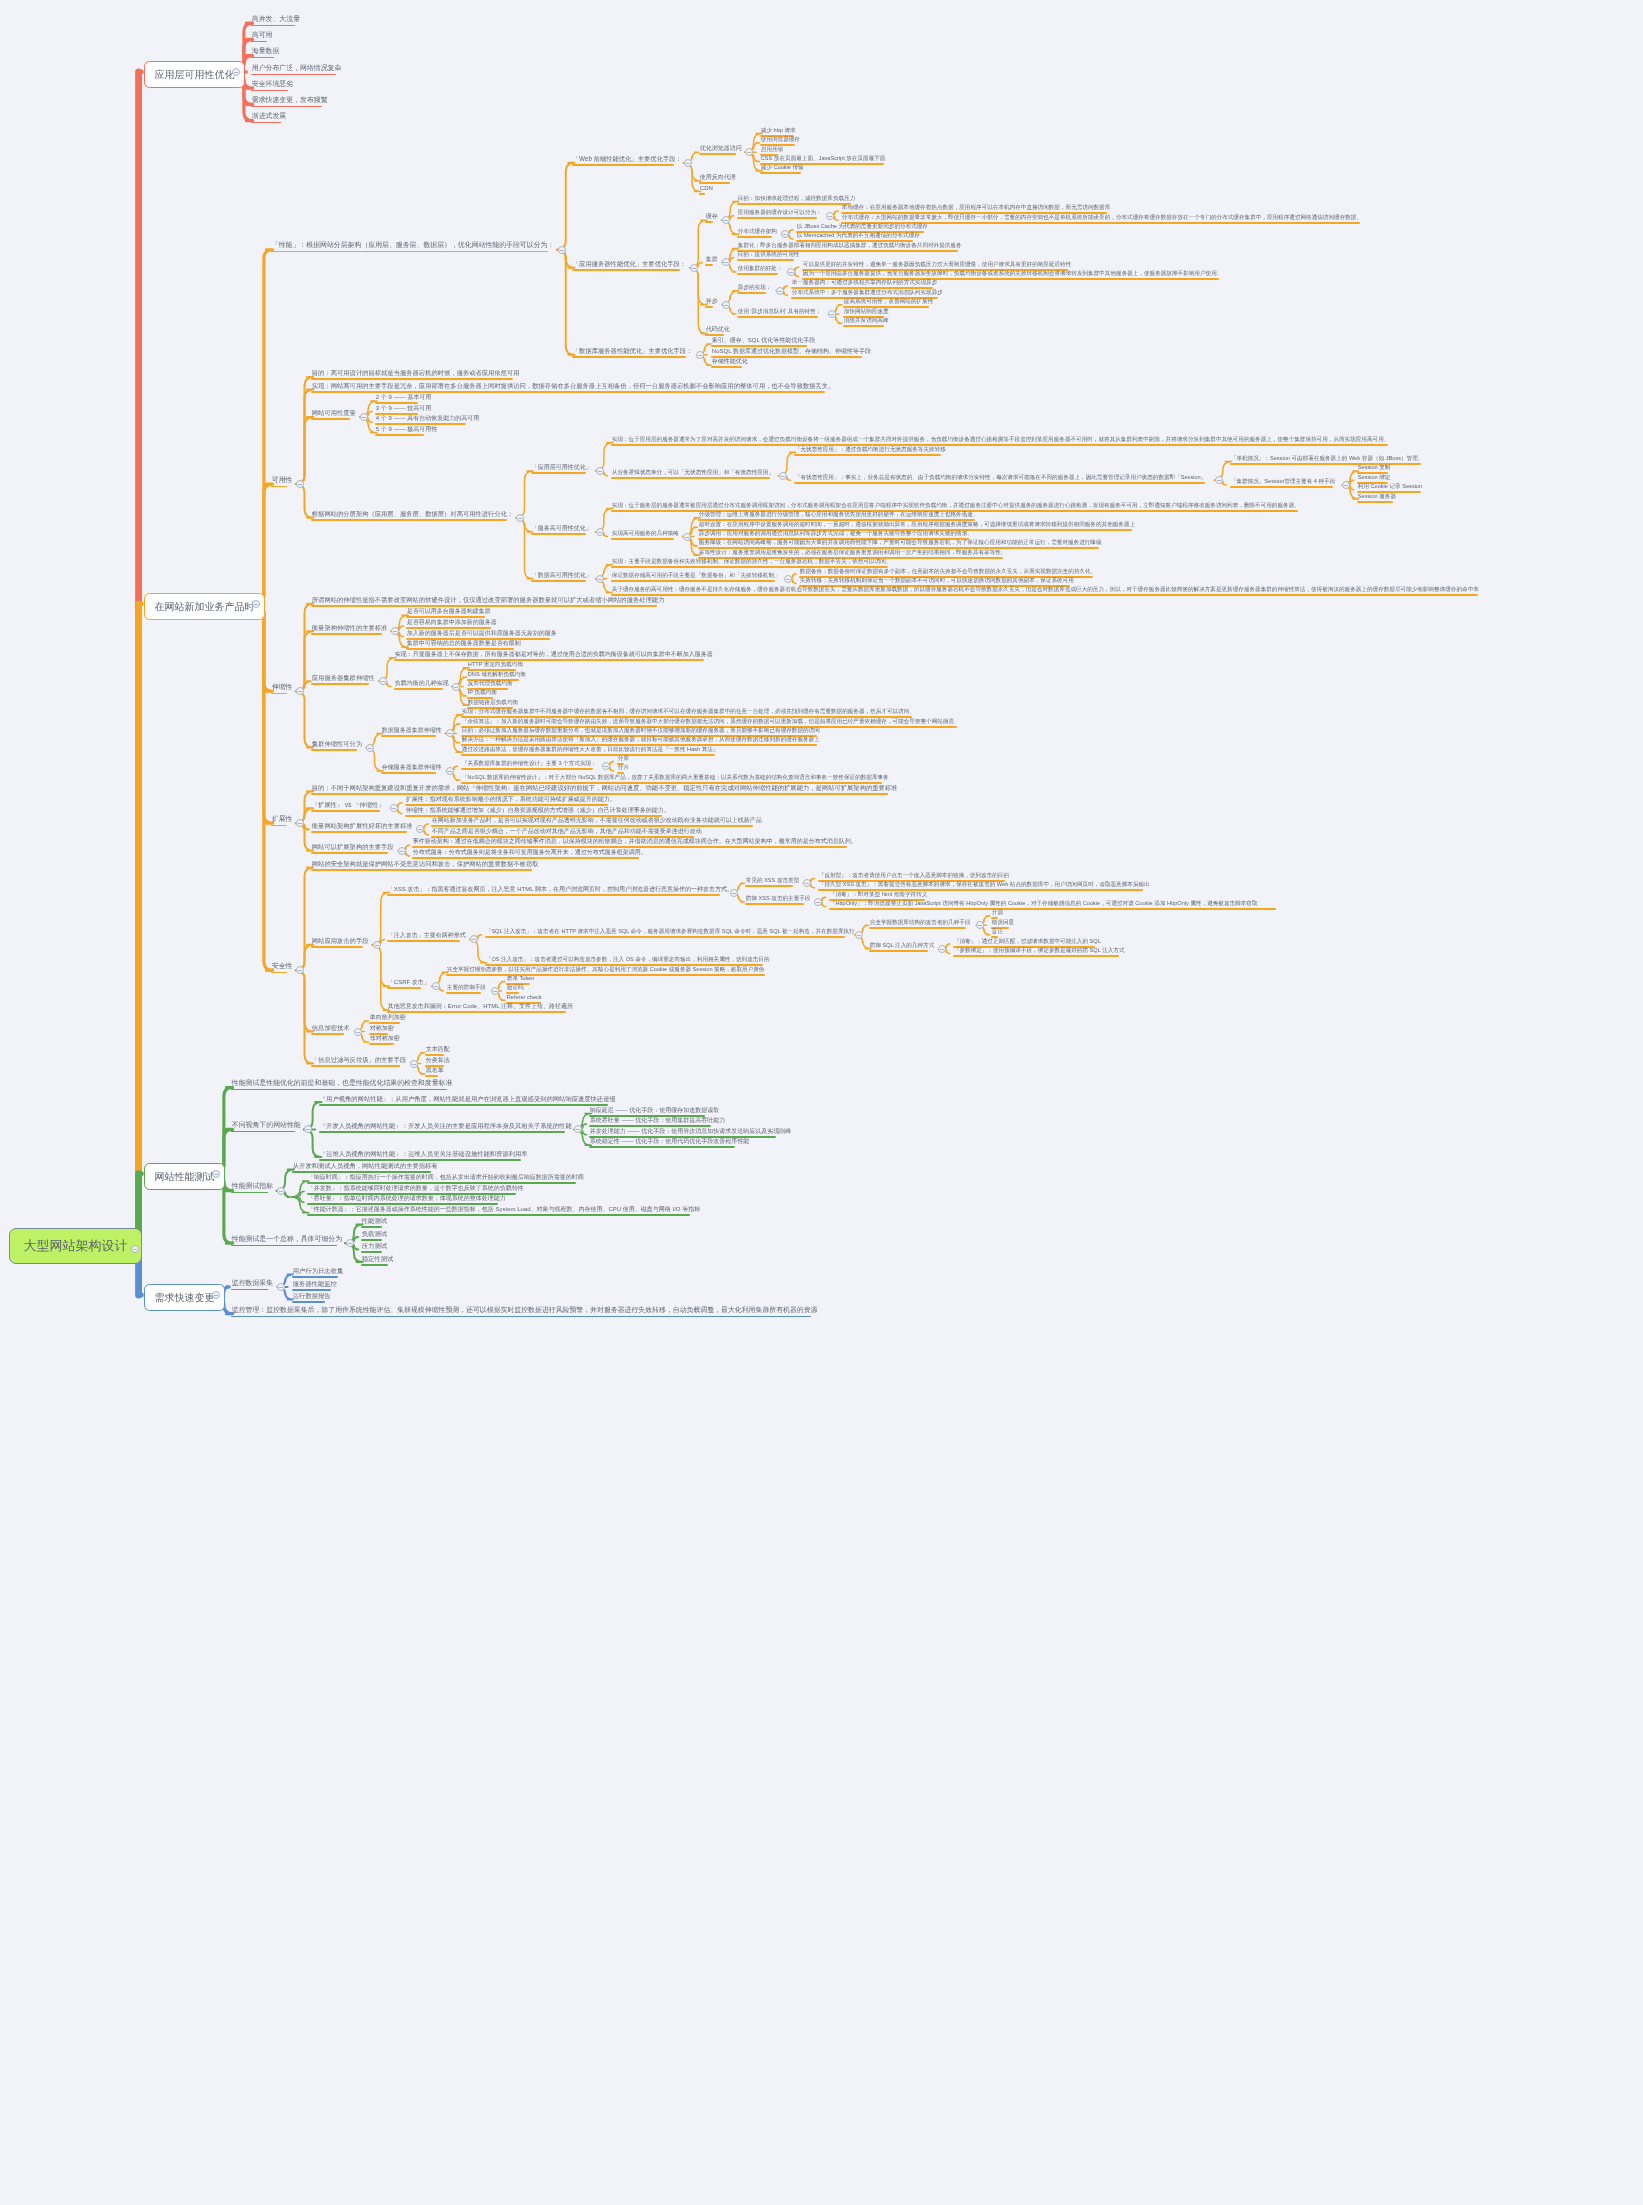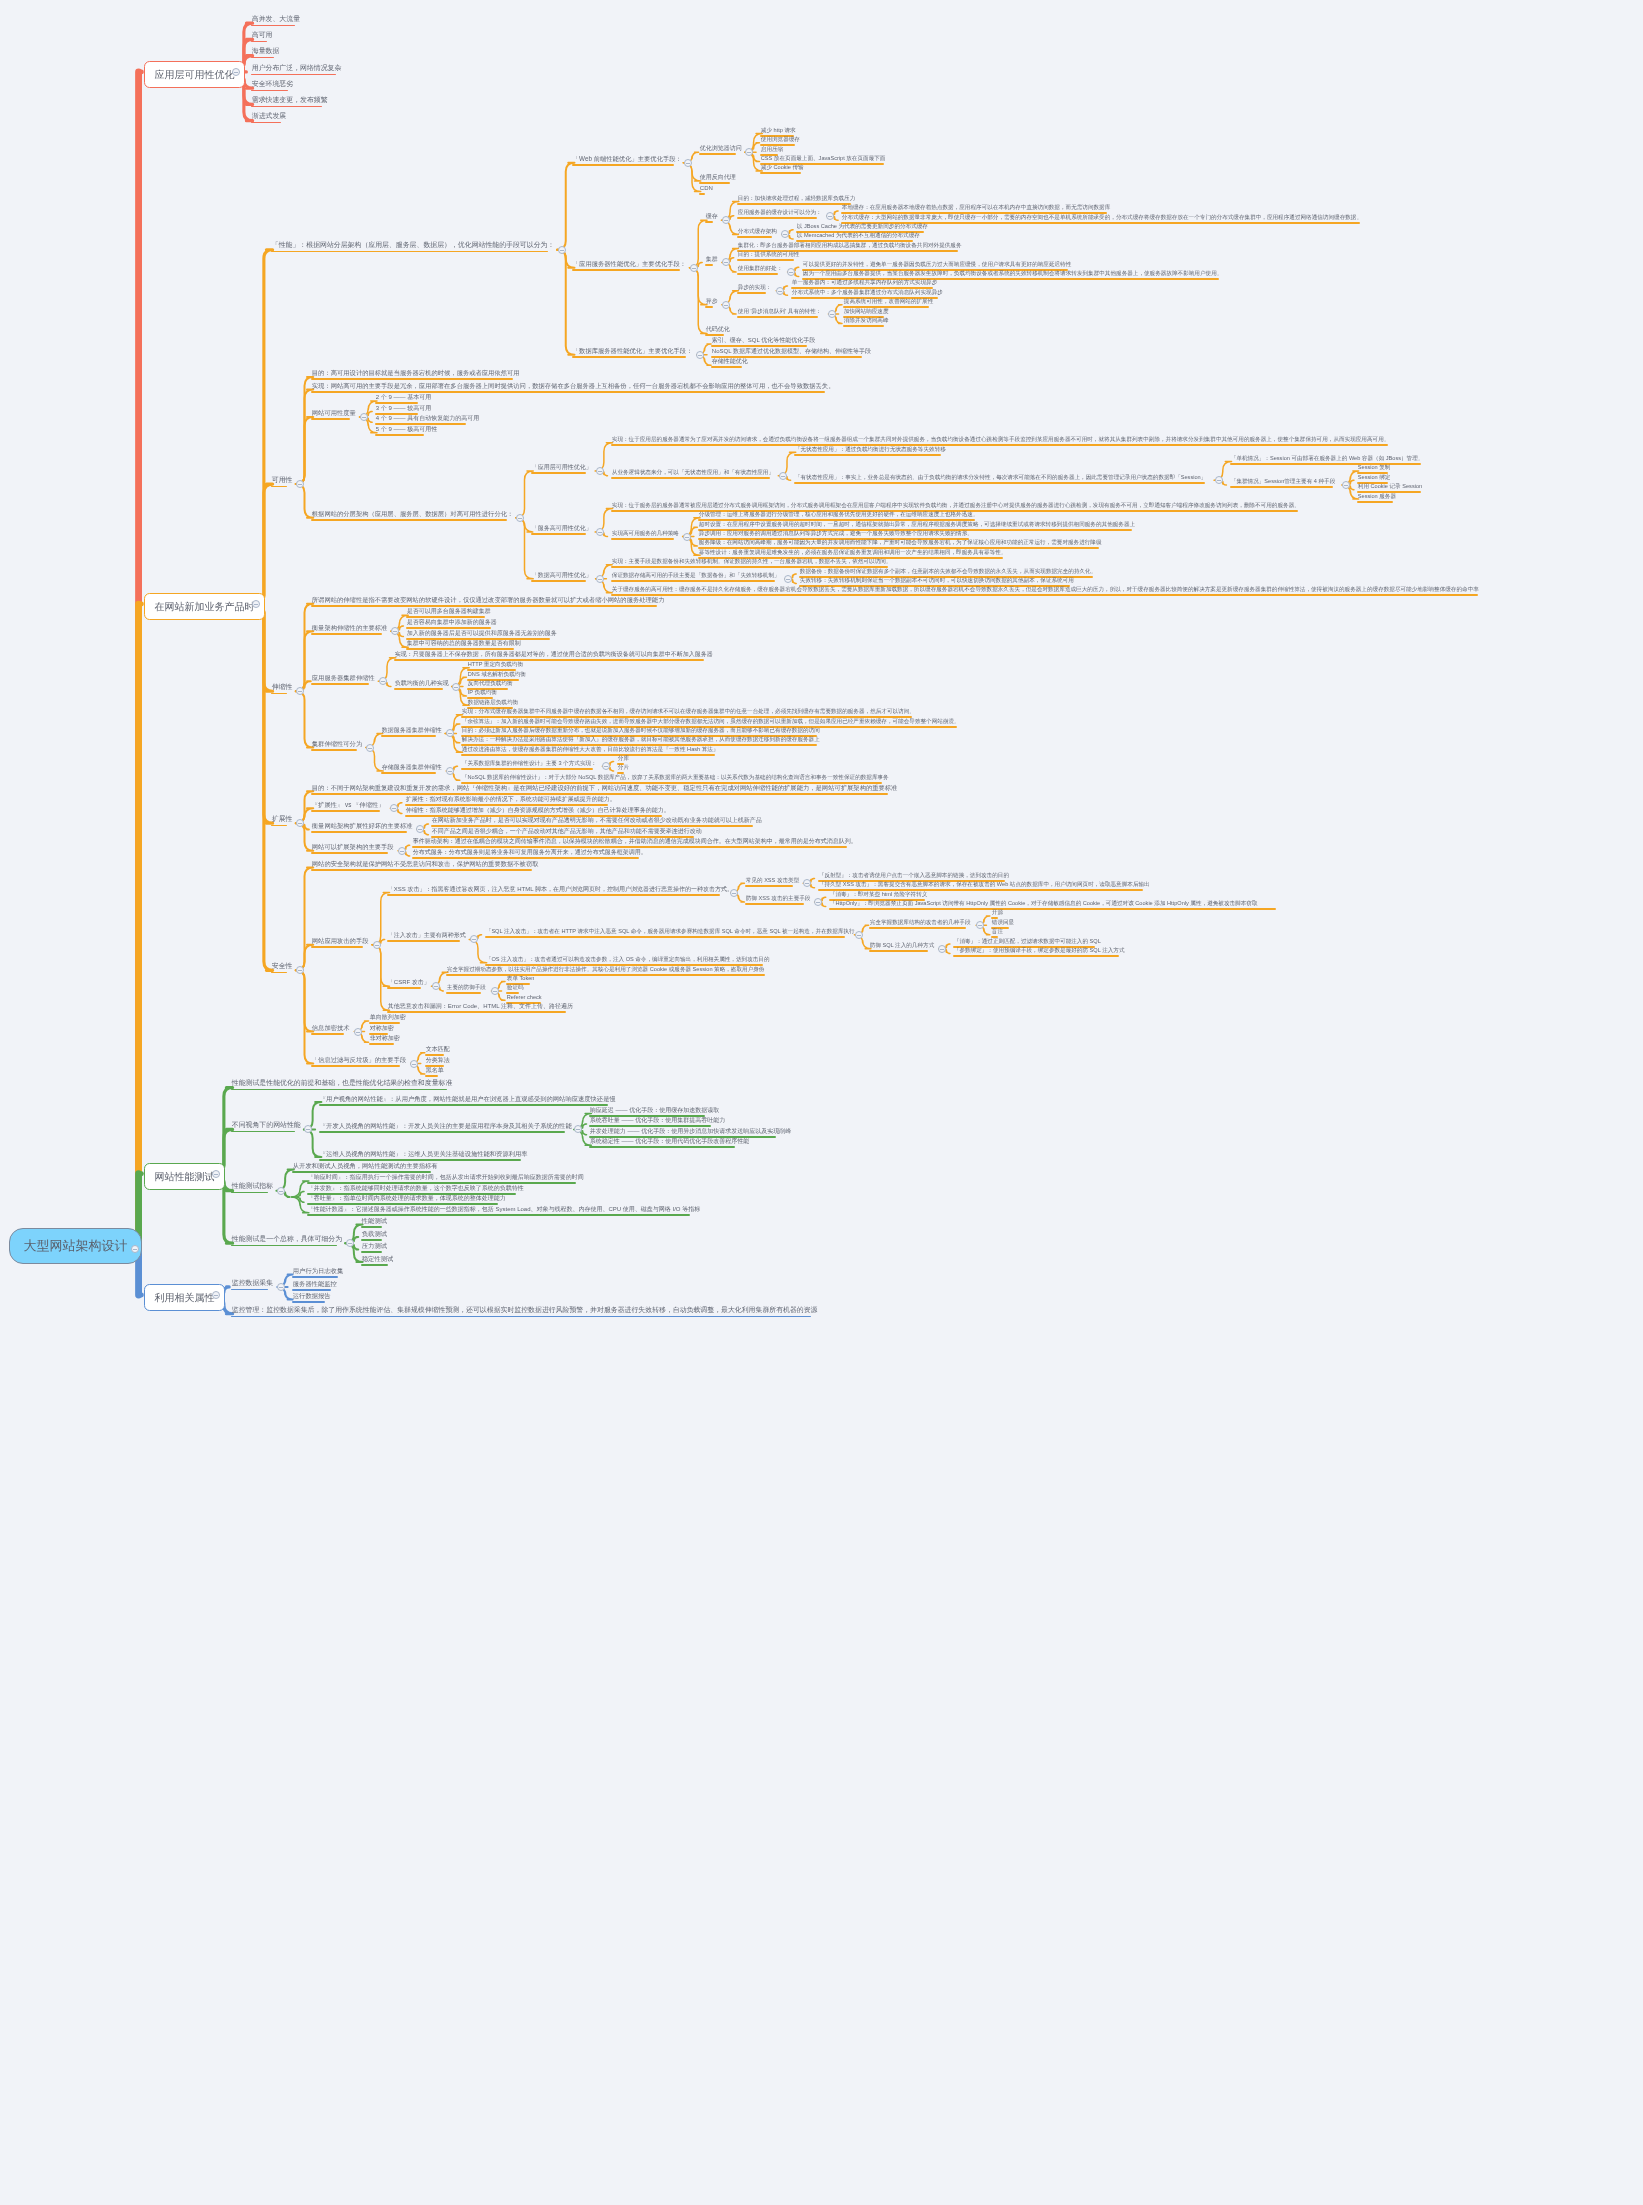--- a/index.html
+++ b/index.html
@@ -28,23 +28,23 @@
     position:absolute;
     left:2.5px; right:8.8px; bottom:0.6px;
     height:1.9px;
     background:var(--c,#f5a623);
     border-radius:1.3px;
   }
 
   
   .root {
     position:absolute;
-    background:#7dd3fc;
+    background:#bef264;
     border:1.6px solid #7c8a9e;
-    border-radius:14px;
+    border-radius:7px;
     padding:8.1px 13.8px;
     font-size:13px;
     color:#5a5f6b;
     white-space:nowrap;
   }
   
   .l1 {
     position:absolute;
     background:#fff;
     border:1.6px solid var(--c,#f5a623);
@@ -489,21 +489,21 @@
     <div class="node u" style="--c: #5aa84f; font-size: 6px; left: 304px; top: 1173px; width: 281px;">『响应时间』：指应用执行一个操作需要的时间，包括从发出请求开始到收到最后响应数据所需要的时间</div>
     <div class="node u" style="--c: #5aa84f; font-size: 6px; left: 304px; top: 1184px; width: 221px;">『并发数』：指系统能够同时处理请求的数量，这个数字也反映了系统的负载特性</div>
     <div class="node u" style="--c: #5aa84f; font-size: 6px; left: 304px; top: 1194px; width: 203px;">『吞吐量』：指单位时间内系统处理的请求数量，体现系统的整体处理能力</div>
     <div class="node u" style="--c: #5aa84f; font-size: 6px; left: 304px; top: 1205px; width: 395px;">『性能计数器』：它描述服务器或操作系统性能的一些数据指标，包括 System Load、对象与线程数、内存使用、CPU 使用、磁盘与网络 I/O 等指标</div>
     <div class="node u" style="--c: #5aa84f; font-size: 6.9px; left: 228px; top: 1234px; width: 118px;">性能测试是一个总称，具体可细分为</div>
     <div class="tog" style="left: 346px; top: 1239px;"></div>
     <div class="node u" style="--c: #5aa84f; font-size: 6.3px; left: 358px; top: 1216px; width: 32.5px;">性能测试</div>
     <div class="node u" style="--c: #5aa84f; font-size: 6.3px; left: 358px; top: 1229px; width: 32.5px;">负载测试</div>
     <div class="node u" style="--c: #5aa84f; font-size: 6.3px; left: 358px; top: 1241px; width: 32.5px;">压力测试</div>
     <div class="node u" style="--c: #5aa84f; font-size: 6.3px; left: 358px; top: 1254px; width: 39px;">稳定性测试</div>
-    <div class="l1" style="--c: #5b8fd4; left: 144px; top: 1284px;">利用相关属性</div>
+    <div class="l1" style="--c: #5b8fd4; left: 144px; top: 1284px;">需求快速变更</div>
     <div class="tog" style="left: 212px; top: 1291px;"></div>
     <div class="node u" style="--c: #5b8fd4; font-size: 6.9px; left: 228px; top: 1278px; width: 49px;">监控数据采集</div>
     <div class="tog" style="left: 277px; top: 1283px;"></div>
     <div class="node u" style="--c: #5b8fd4; font-size: 6.3px; left: 289px; top: 1266px; width: 58px;">用户行为日志收集</div>
     <div class="node u" style="--c: #5b8fd4; font-size: 6.3px; left: 289px; top: 1279px; width: 51px;">服务器性能监控</div>
     <div class="node u" style="--c: #5b8fd4; font-size: 6.3px; left: 289px; top: 1291px; width: 45px;">运行数据报告</div>
     <div class="node u" style="--c: #5b8fd4; font-size: 6.9px; left: 228px; top: 1305px; width: 592px;">监控管理：监控数据采集后，除了用作系统性能评估、集群规模伸缩性预测，还可以根据实时监控数据进行风险预警，并对服务器进行失效转移，自动负载调整，最大化利用集群所有机器的资源</div>
     <div class="tog" style="left: 131px; top: 1245px;"></div>
   </div>
 

